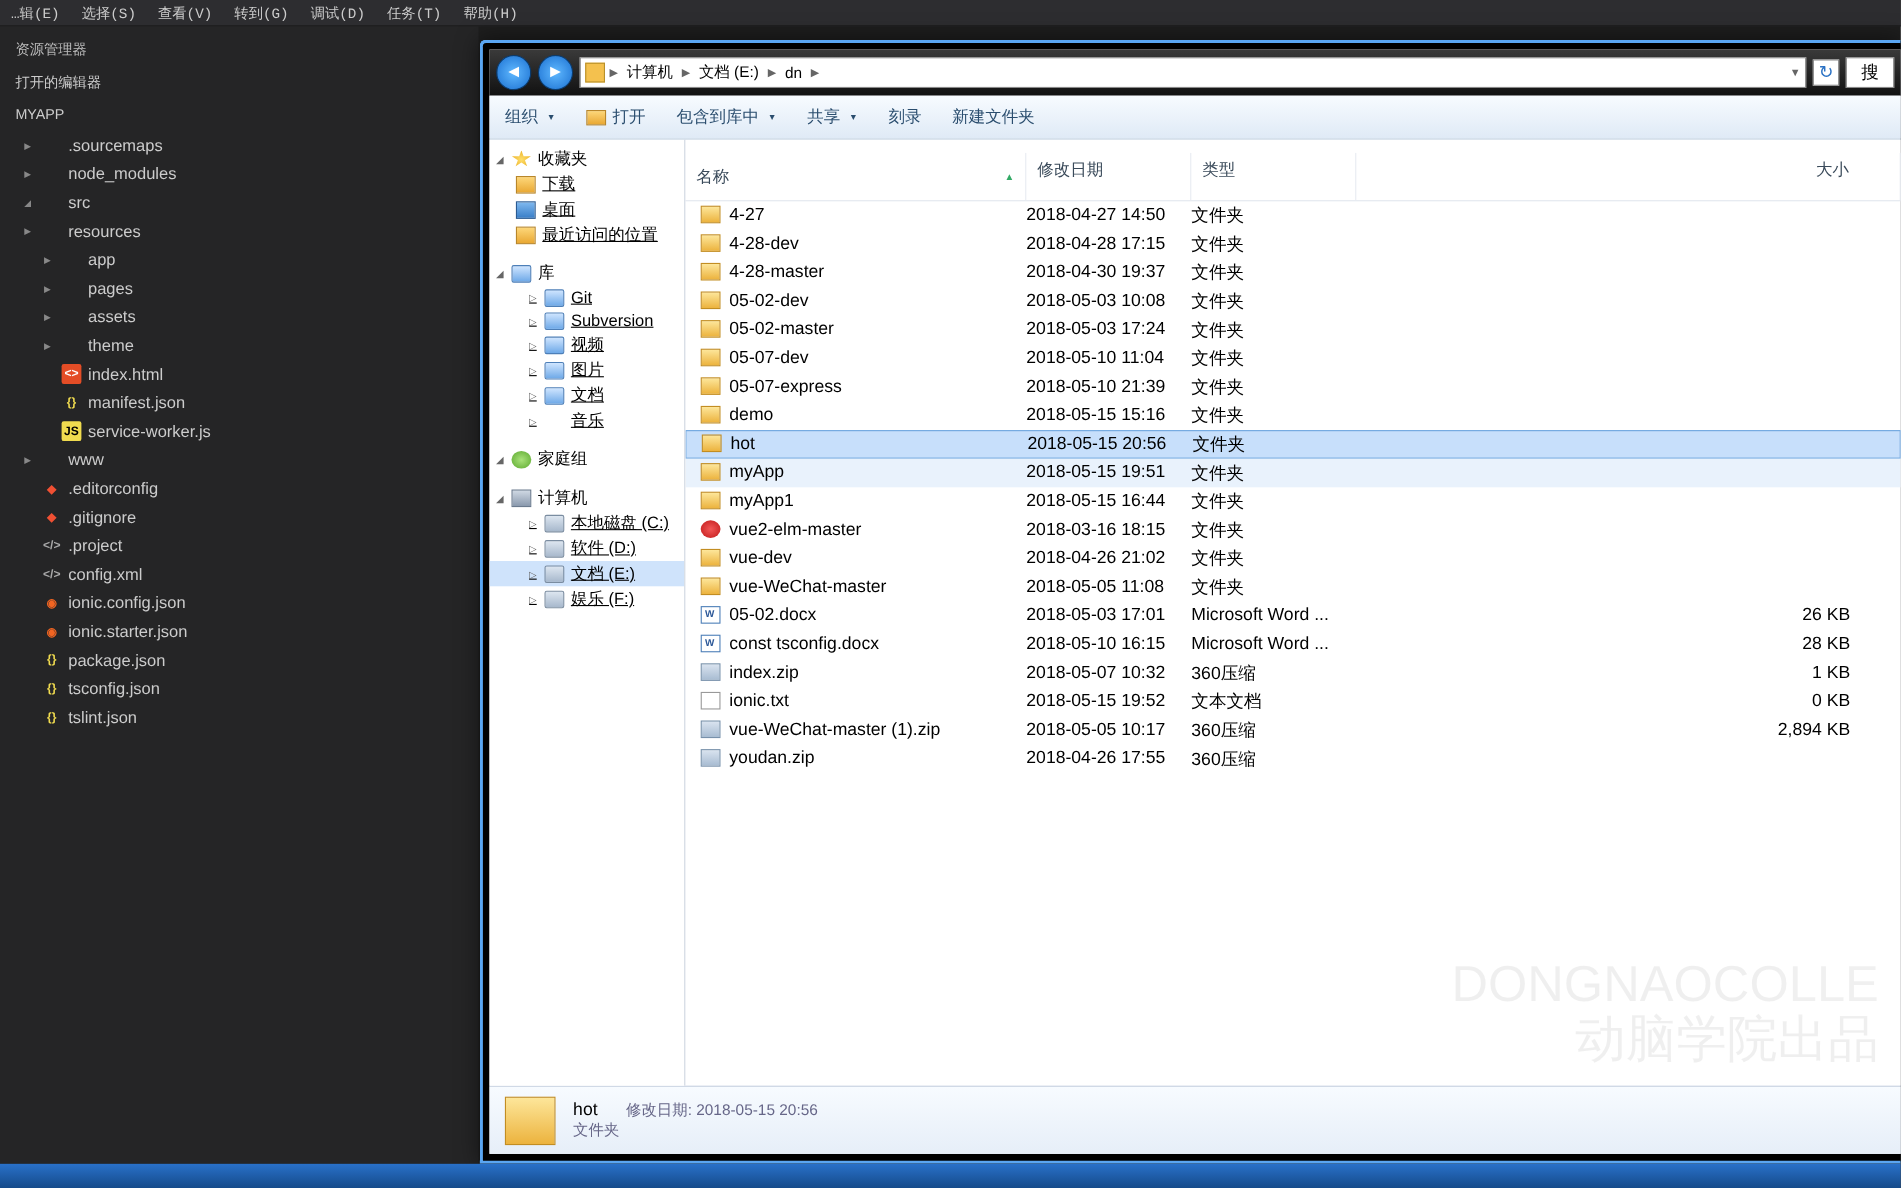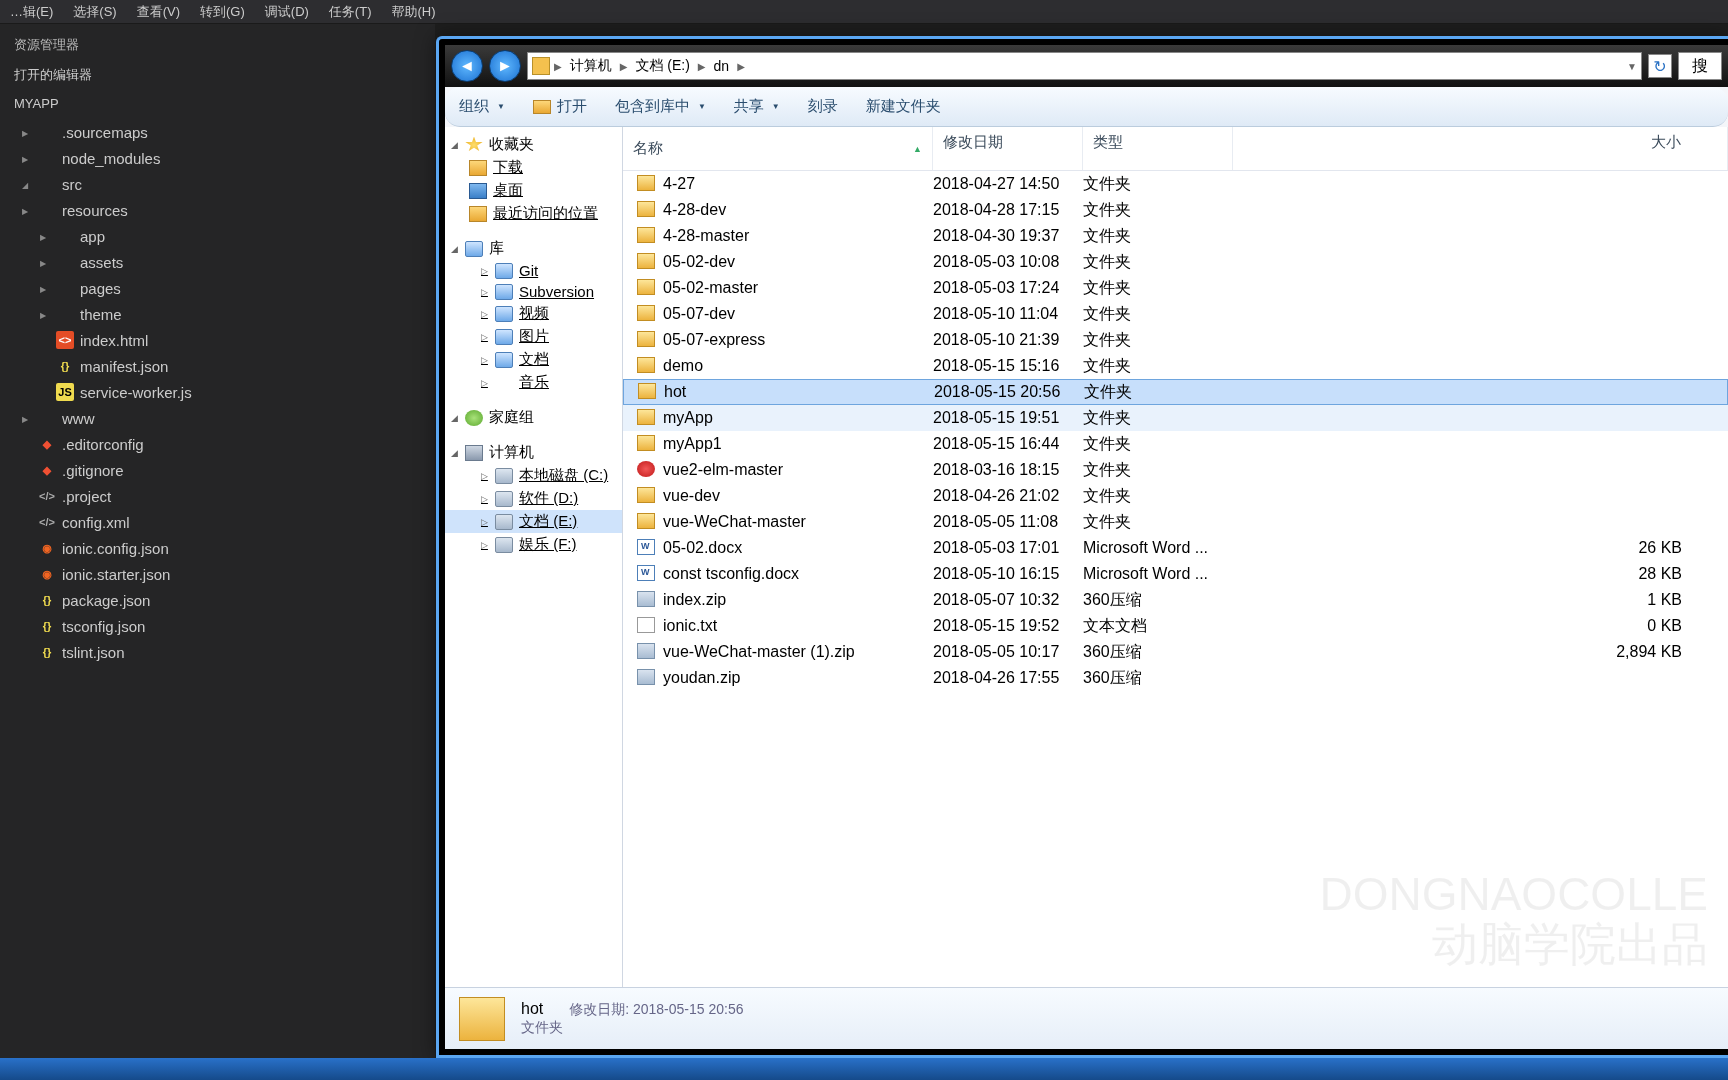--- a/index.html
+++ b/index.html
@@ -1,20 +1,20 @@
 <!DOCTYPE html>
 <html><head>
 <meta charset="utf-8">
 <style>
 * { margin: 0; padding: 0; box-sizing: border-box; font-family: "Microsoft YaHei", "Segoe UI", sans-serif; }
 body { background: #1e1e1e; width: 1728px; height: 1080px; overflow: hidden; position: relative; }
 
 
 .menubar { height: 24px; background: #2d2d30; display: flex; align-items: center; border-bottom: 1px solid #1a1a1a; }
-.menubar span { color: #cccccc; padding: 0 10px; font-size: 13px; cursor: pointer; }
+.menubar span { color: #cccccc; padding: 0 10px; font-size: 13px; cursor: pointer; font-family: Liberation Mono, monospace; }
 
 
 .sidebar { position: absolute; left: 0; top: 24px; width: 435px; bottom: 22px; background: #252526; color: #ccc; }
 .sidebar-title { padding: 12px 14px 6px; font-size: 13px; color: #bbb; }
 .section-head { padding: 6px 14px; font-size: 13px; color: #ccc; }
 .tree { padding: 2px 0; }
 .tree-row { display: flex; align-items: center; height: 26px; padding-left: 10px; font-size: 15px; cursor: pointer; }
 .caret { width: 10px; display: inline-block; margin-right: 6px; color: #888; font-size: 10px; }
 .tree-indent-1 { padding-left: 22px; }
 .tree-indent-2 { padding-left: 40px; }
@@ -37,21 +37,21 @@
 .navrow { height: 42px; background: linear-gradient(#3a3a3a, #111); display: flex; align-items: center; padding: 4px 6px; gap: 6px; }
 .navbtn { width: 32px; height: 32px; border-radius: 50%; background: radial-gradient(#5fb8ff,#1a6fd0); border: 1px solid #0a3c70; display: flex; align-items: center; justify-content: center; color: #fff; cursor: pointer; }
 .addr { flex: 1; height: 28px; background: #fff; border: 1px solid #888; display: flex; align-items: center; padding: 0 4px; font-size: 14px; }
 .addr .crumb { padding: 0 8px; cursor: pointer; }
 .addr .sep { color: #666; font-size: 10px; }
 .addr .foldericon { width: 18px; height: 18px; background: #f4c14e; border: 1px solid #b8902a; margin-right: 4px; }
 .refresh { width: 24px; height: 24px; background: #fff; border: 1px solid #888; display: flex; align-items: center; justify-content: center; cursor: pointer; color: #2b72c4; }
 .searchbox { width: 44px; height: 28px; background: #fff; border: 1px solid #888; display: flex; align-items: center; justify-content: center; }
 
 
-.toolbar { height: 40px; background: linear-gradient(#f7fbff,#dfeaf6); border-bottom: 1px solid #bcd; display: flex; align-items: center; padding: 0 14px; gap: 28px; font-size: 15px; border-radius: 15px; }
+.toolbar { height: 40px; background: linear-gradient(#f7fbff,#dfeaf6); border-bottom: 1px solid #bcd; display: flex; align-items: center; padding: 0 14px; gap: 28px; font-size: 15px; }
 .toolbar .tbtn { display: flex; align-items: center; gap: 6px; cursor: pointer; color: #2a4d6e; }
 .toolbar .dd::after { content: "▼"; font-size: 8px; color: #2a4d6e; margin-left: 2px; }
 .tbicon { width: 18px; height: 14px; background: linear-gradient(#fdd77a,#e9a833); border: 1px solid #b8862a; }
 
 
 .ebody { flex: 1; display: flex; min-height: 0; }
 .navpane { width: 178px; background: #fff; border-right: 1px solid #d0d7e2; overflow-y: auto; font-size: 15px; padding: 6px 0; position: relative; }
 .navpane::-webkit-scrollbar { width: 16px; }
 .navpane::-webkit-scrollbar-thumb { background: #c2c9d4; border: 1px solid #9aa3b0; }
 .navpane::-webkit-scrollbar-button { background: #e8ecf2; height: 16px; border: 1px solid #bcc5d2; }
@@ -66,21 +66,21 @@
 .ni-disk { background: linear-gradient(#dde6f0,#a7b8cc); border: 1px solid #7a8ca0; border-radius: 2px; }
 .ni-lib { background: linear-gradient(#cfe5ff,#6ea9e8); border: 1px solid #4d7fb8; border-radius: 2px; }
 .ni-home { background: radial-gradient(#a9e27a,#5ba82e); border-radius: 50%; }
 .ni-pc { background: linear-gradient(#cfd8e3,#8a99ad); border: 1px solid #6a7a8e; }
 .ni-desk { background: linear-gradient(#7fb8ef,#3a7fc8); border: 1px solid #2a5a92; }
 .ni-music { color: #1f6fd0; font-size: 15px; line-height: 1; }
 .nav-selected { background: #cfe3fb; }
 
 
 .filepane { flex: 1; background: #fff; display: flex; flex-direction: column; }
-.fcols { display: flex; height: 44px; border-bottom: 1px solid #e2e6ee; font-size: 15px; color: #3a4a5a; }
+.fcols { display: flex; height: 44px; border-bottom: 1px solid #e2e6ee; font-size: 15px; color: #3a4a5a; margin-top: 12px; }
 .fcol { padding: 6px 10px; border-right: 1px solid #e8ecf2; }
 .c-name { width: 310px; display: flex; align-items: center; }
 .c-date { width: 150px; }
 .c-type { width: 150px; }
 .c-size { flex: 1; text-align: right; padding-right: 46px; }
 .sortarrow { margin-left: auto; font-size: 9px; color: #3a6; }
 .flist { flex: 1; overflow: auto; font-size: 16px; }
 .frow { display: flex; align-items: center; height: 26px; cursor: pointer; }
 .frow.sel { background: #c7dffb; border: 1px solid #6ea5de; }
 .frow.subsel { background: #e9f2fc; }
@@ -145,26 +145,26 @@
         <span>resources</span>
       </div>
       <div class="tree-row tree-indent-2">
         <span class="caret caret-right"></span>
         <span class="ficon ic-folder"></span>
         <span>app</span>
       </div>
       <div class="tree-row tree-indent-2">
         <span class="caret caret-right"></span>
         <span class="ficon ic-folder"></span>
+        <span>pages</span>
+      </div>
+      <div class="tree-row tree-indent-2">
+        <span class="caret caret-right"></span>
+        <span class="ficon ic-folder"></span>
         <span>assets</span>
-      </div>
-      <div class="tree-row tree-indent-2">
-        <span class="caret caret-right"></span>
-        <span class="ficon ic-folder"></span>
-        <span>pages</span>
       </div>
       <div class="tree-row tree-indent-2">
         <span class="caret caret-right"></span>
         <span class="ficon ic-folder"></span>
         <span>theme</span>
       </div>
       <div class="tree-row tree-indent-2">
         <span class="caret "></span>
         <span class="ficon ic-html">&lt;&gt;</span>
         <span>index.html</span>

